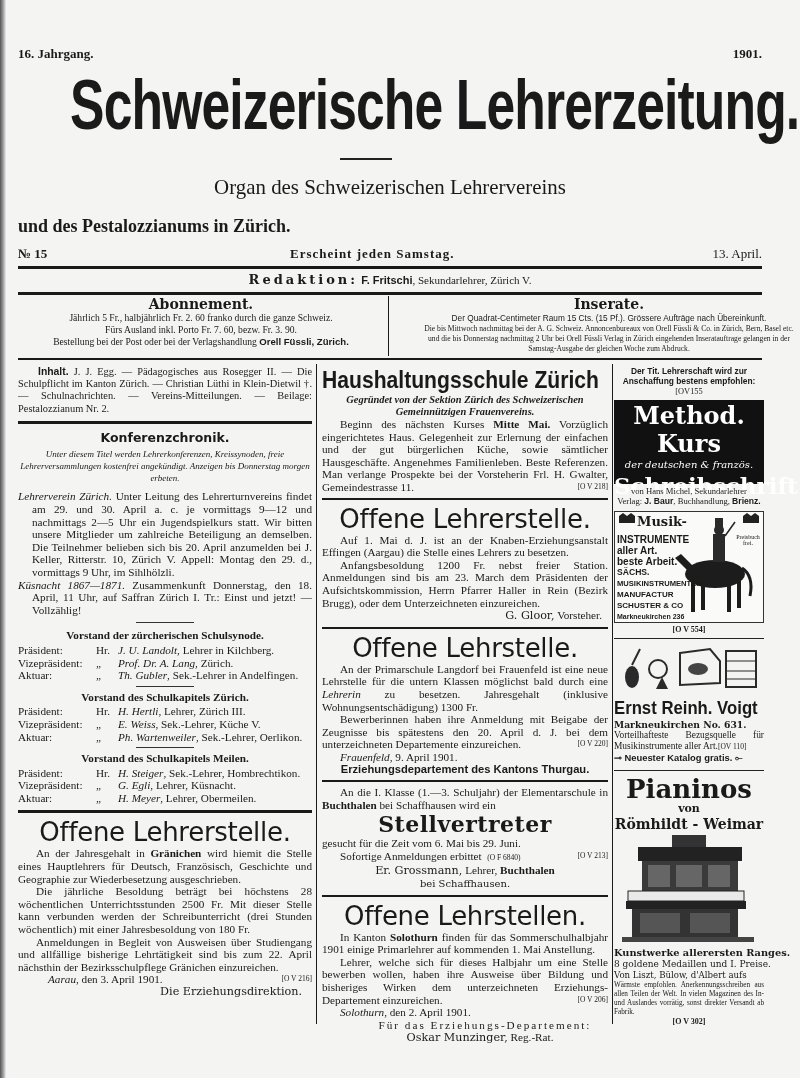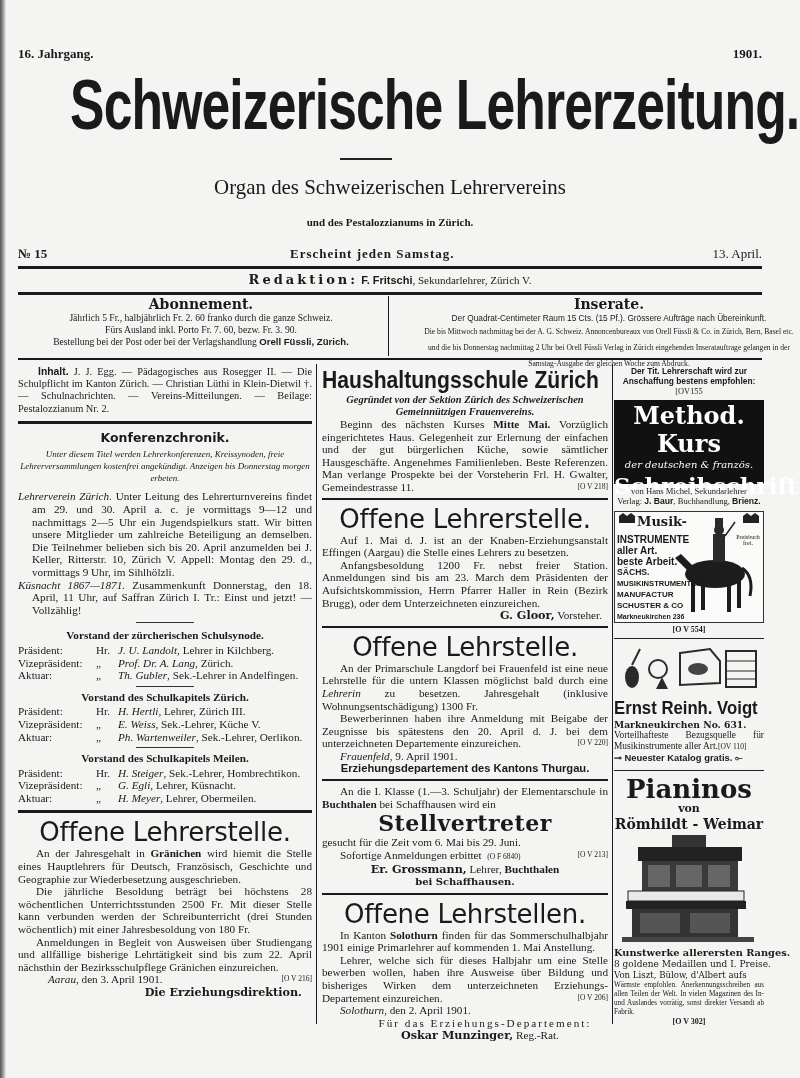--- a/index.html
+++ b/index.html
@@ -5,53 +5,53 @@
   html,body{margin:0;padding:0;}
   body{width:800px;height:1078px;background:#f4f4f2;overflow:hidden;position:relative;font-family:"DejaVu Serif","Liberation Serif",serif;color:#1a1a1a;}
   .leftedge{position:absolute;left:0;top:0;width:6px;height:1078px;background:linear-gradient(90deg,#555 0,#999 3px,#eee 6px);}
   .page{position:absolute;left:18px;top:0;width:744px;}
   .toprow{position:absolute;top:46px;left:0;width:744px;font-weight:bold;font-size:13px;font-family:"Liberation Serif",serif;}
   .toprow .l{position:absolute;left:0;}
   .toprow .r{position:absolute;right:0;}
   .masthead{position:absolute;top:70px;left:0;width:744px;text-align:center;font-family:"Liberation Sans",sans-serif;font-weight:bold;font-size:60px;letter-spacing:-1px;transform:scaleX(0.86) scaleY(1.18);transform-origin:center top;white-space:nowrap;line-height:60px;}
   .mastrule{position:absolute;top:158px;left:322px;width:52px;border-top:2px solid #222;}
   .organ{position:absolute;top:174px;left:0;width:744px;text-align:center;font-family:"Liberation Serif",serif;font-size:22px;transform:scaleX(0.95);}
-  .und{position:absolute;top:216px;left:0;width:744px;text-align:center;font-weight:bold;font-size:11px;font-family:"Liberation Serif",serif;}
+  .und{position:absolute;top:216px;left:0;width:744px;text-align:left;font-weight:bold;font-size:18px;font-family:"Liberation Serif",serif;}
   .issuerow{position:absolute;top:246px;left:0;width:744px;font-size:13px;font-family:"Liberation Serif",serif;}
   .issuerow .l{position:absolute;left:0;font-weight:bold;}
   .issuerow .c{position:absolute;left:272px;font-weight:bold;letter-spacing:1px;}
   .issuerow .r{position:absolute;right:0;}
   .rule-thick{position:absolute;left:0;width:744px;border-top:3px solid #1a1a1a;}
   .redaktion{position:absolute;top:272px;left:0;width:744px;text-align:center;font-size:11px;font-family:"Liberation Sans",sans-serif;}
   .redaktion .lbl{font-family:"DejaVu Serif",serif;font-weight:bold;font-size:13px;letter-spacing:3px;}
   .redaktion .nm{font-weight:bold;}
   .redaktion .rest{font-family:"Liberation Serif",serif;font-size:11px;}
   .box{position:absolute;top:296px;height:58px;text-align:center;font-family:"Liberation Serif",serif;}
   .box h3{margin:0;font-family:"DejaVu Serif",serif;font-weight:bold;font-size:14px;line-height:16px;}
   .box p{margin:0;font-size:9.6px;line-height:12px;}
-  .box p.small{font-size:7.6px;line-height:16px;text-align:center;}
+  .box p.small{font-size:7.6px;line-height:10px;text-align:center;}
   .box b.s{font-family:"Liberation Sans",sans-serif;}
   .vline{position:absolute;border-left:1.5px solid #1a1a1a;}
   .col{position:absolute;font-family:"Liberation Serif",serif;font-size:11.2px;line-height:12.6px;text-align:justify;}
   .col p{margin:0;}
   .ind{text-indent:18px;}
   .hang{padding-left:14px;text-indent:-14px;}
   .sech{font-family:"DejaVu Sans",sans-serif;font-weight:bold;font-size:12.5px;text-align:center;margin:8px 0 4px 0;}
   .italnote{font-style:italic;font-size:9px;line-height:12px;text-align:center;}
   .smallrule{width:58px;margin:6px auto;border-top:1px solid #333;}
   .subh{font-weight:bold;text-align:center;font-size:11.2px;margin:4px 0 2px 0;}
   table.off{border-collapse:collapse;font-size:11.2px;line-height:12.6px;width:100%;}
   table.off td{padding:0;vertical-align:top;}
   .bighead{font-family:"DejaVu Sans",sans-serif;font-size:26px;line-height:30px;text-align:center;letter-spacing:-0.3px;margin:0;}
   .hhead{font-family:"Liberation Sans",sans-serif;font-weight:bold;font-size:24px;transform:scaleX(0.88);transform-origin:left;white-space:nowrap;line-height:28px;}
   .stell{font-family:"DejaVu Serif",serif;font-weight:bold;font-size:22px;text-align:center;line-height:26px;letter-spacing:0.5px;}
   .ref{font-size:7.5px;float:right;}
   .right{text-align:right;}
   .center{text-align:center;}
-  .sigbold{font-family:"DejaVu Serif",serif;font-weight:bold;}
+  .sigbold{font-family:"DejaVu Serif",serif;font-weight:normal;}
   .hr{border-top:2px solid #1a1a1a;margin:4px 0;}
   .adcol{position:absolute;left:614px;top:366px;width:150px;font-family:"Liberation Sans",sans-serif;}
   .ad-dark{background:#111;color:#fff;text-align:center;}
   .svgbox{display:block;}
 </style>
 </head>
 <body>
 
 <div class="leftedge"></div>
 

